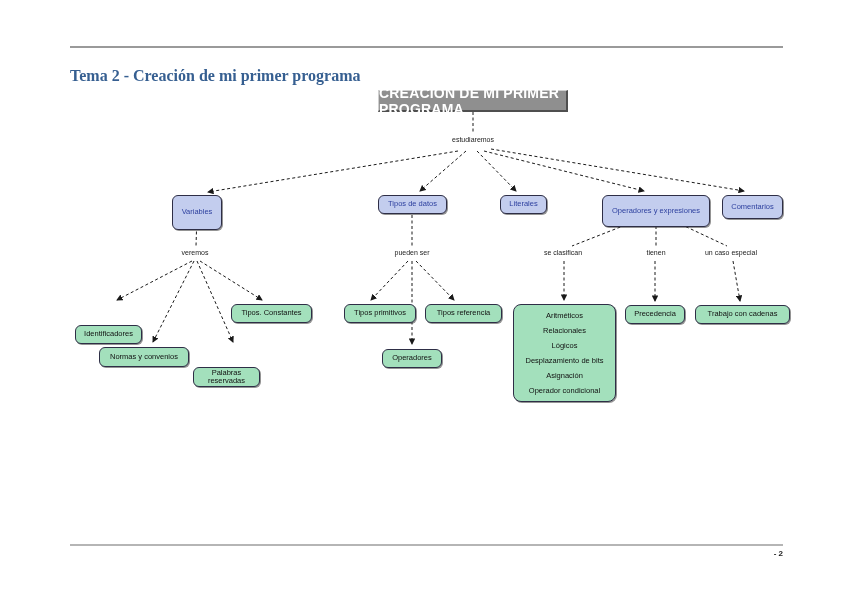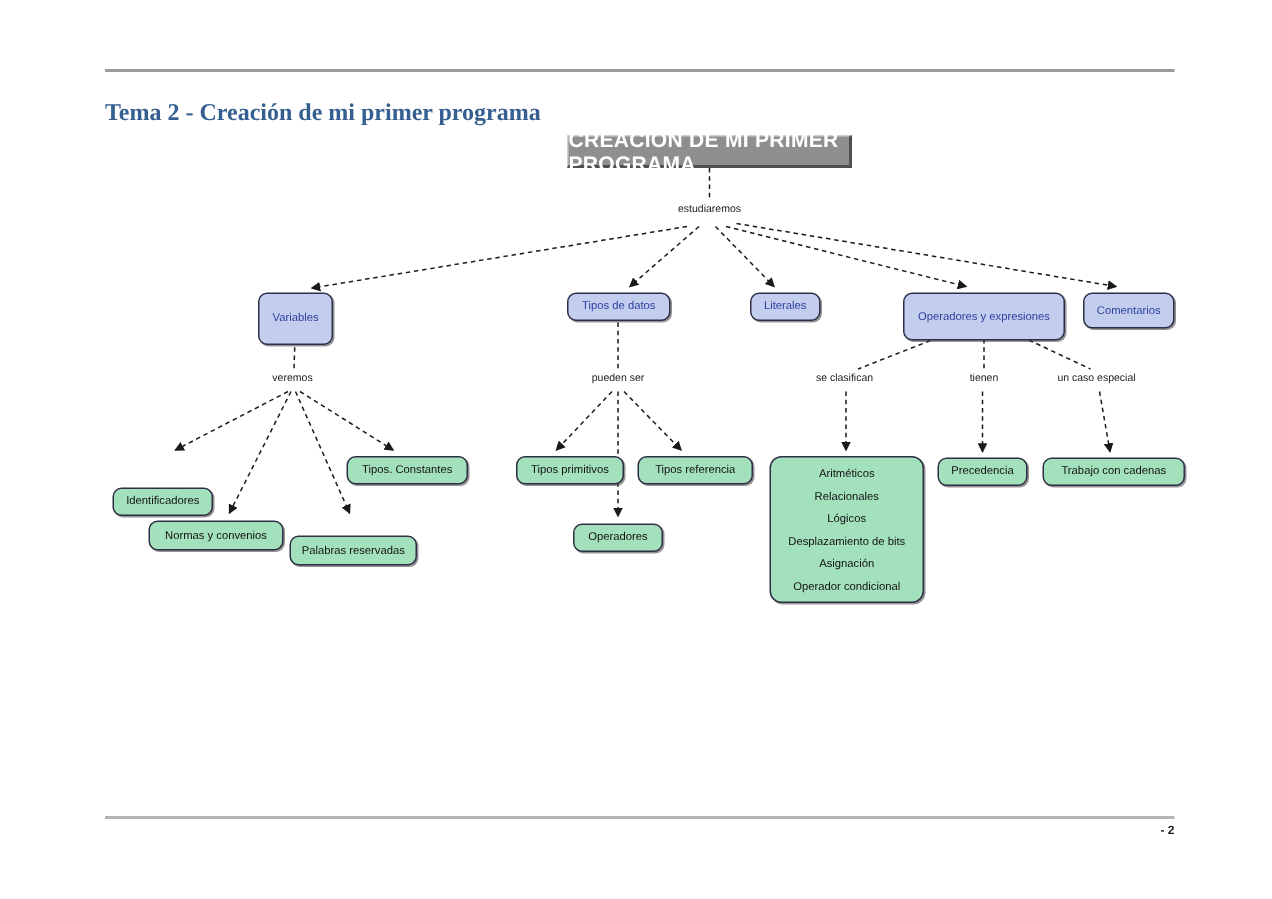--- a/index.html
+++ b/index.html
@@ -111,21 +111,21 @@
 
     <div class="node topic" style="left:172px;top:195px;width:50px;height:35px;">Variables</div>
     <div class="node topic" style="left:378px;top:195px;width:69px;height:19px;">Tipos de datos</div>
     <div class="node topic" style="left:500px;top:195px;width:47px;height:19px;">Literales</div>
     <div class="node topic" style="left:602px;top:195px;width:108px;height:32px;">Operadores y expresiones</div>
     <div class="node topic" style="left:722px;top:195px;width:61px;height:24px;">Comentarios</div>
 
     <div class="node leaf" style="left:75px;top:304px;width:67px;height:19px;margin-top:21px;">Identificadores</div>
     <div class="node leaf" style="left:231px;top:304px;width:81px;height:19px;">Tipos. Constantes</div>
     <div class="node leaf" style="left:99px;top:347px;width:90px;height:20px;">Normas y convenios</div>
-    <div class="node leaf" style="left:193px;top:357px;width:85px;height:20px;">Palabras reservadas</div>
+    <div class="node leaf" style="left:193px;top:367px;width:67px;height:20px;">Palabras reservadas</div>
     <div class="node leaf" style="left:328px;top:304px;width:72px;height:19px;margin-left:16px;">Tipos primitivos</div>
     <div class="node leaf" style="left:425px;top:304px;width:77px;height:19px;">Tipos referencia</div>
     <div class="node leaf" style="left:382px;top:349px;width:60px;height:19px;">Operadores</div>
     <div class="node leaf" style="left:625px;top:305px;width:60px;height:19px;">Precedencia</div>
     <div class="node leaf" style="left:695px;top:305px;width:95px;height:19px;">Trabajo con cadenas</div>
 
     <div class="big-leaf">
       <div>Aritméticos</div>
       <div>Relacionales</div>
       <div>Lógicos</div>

